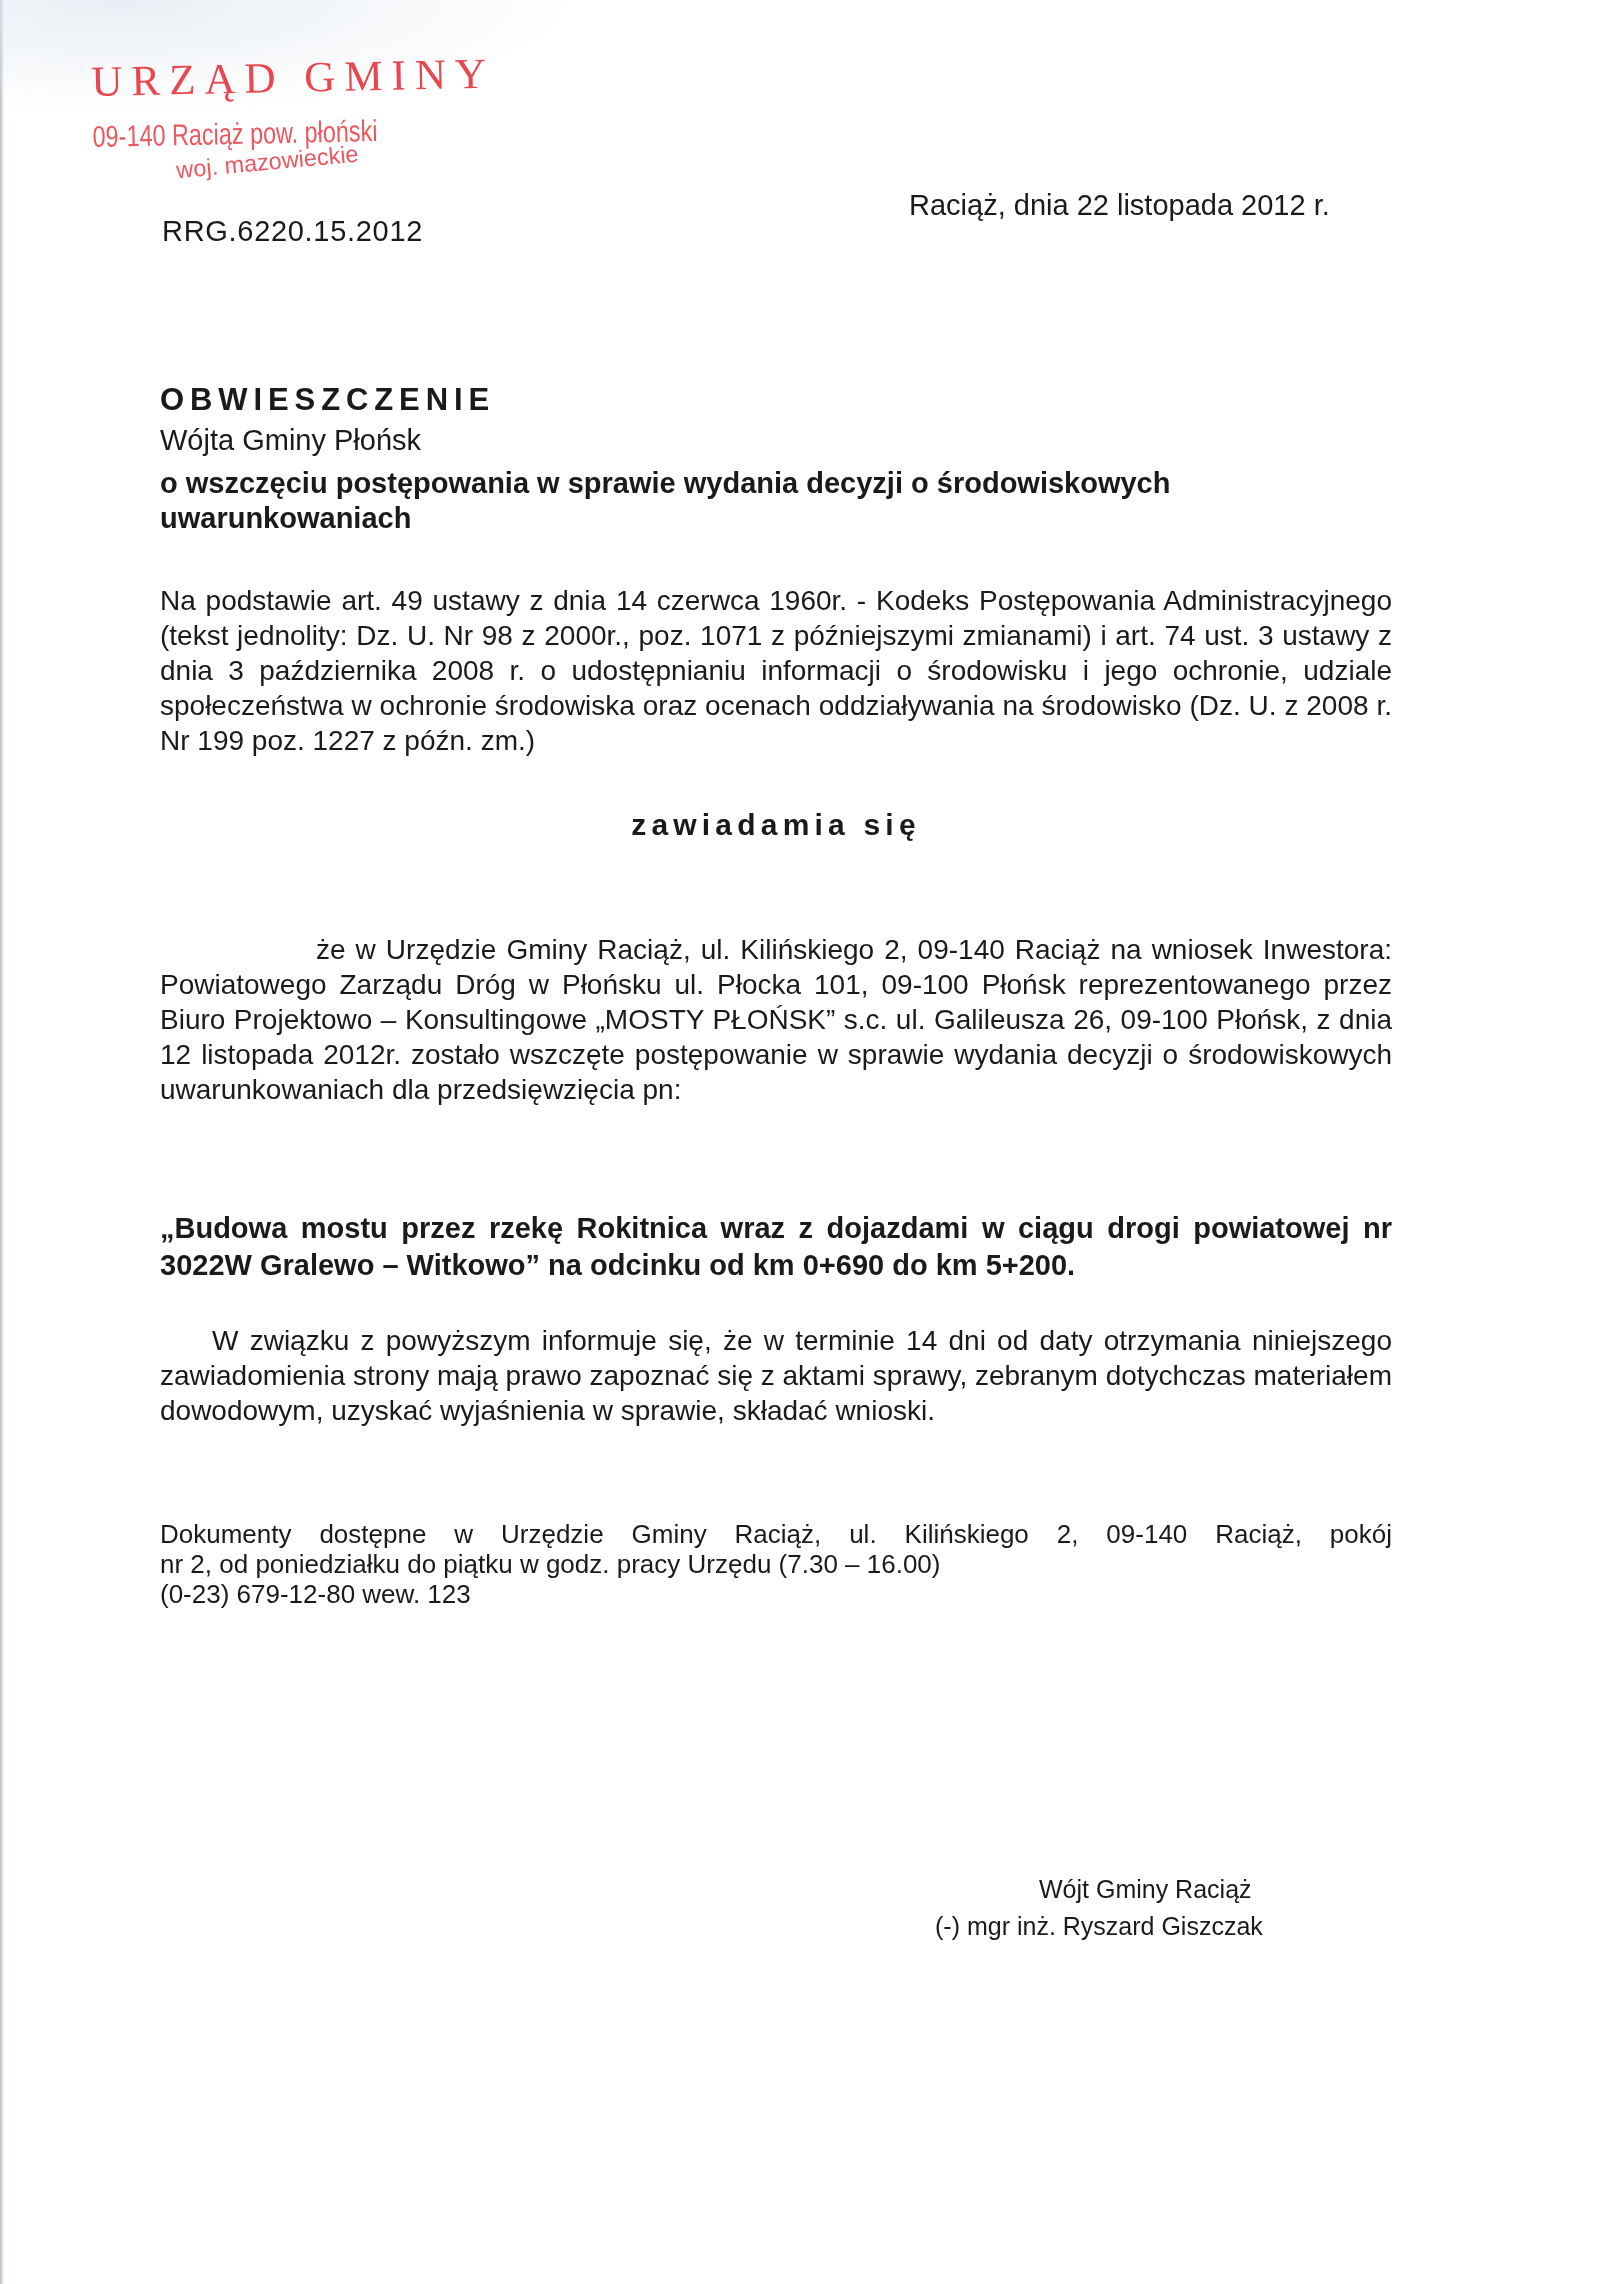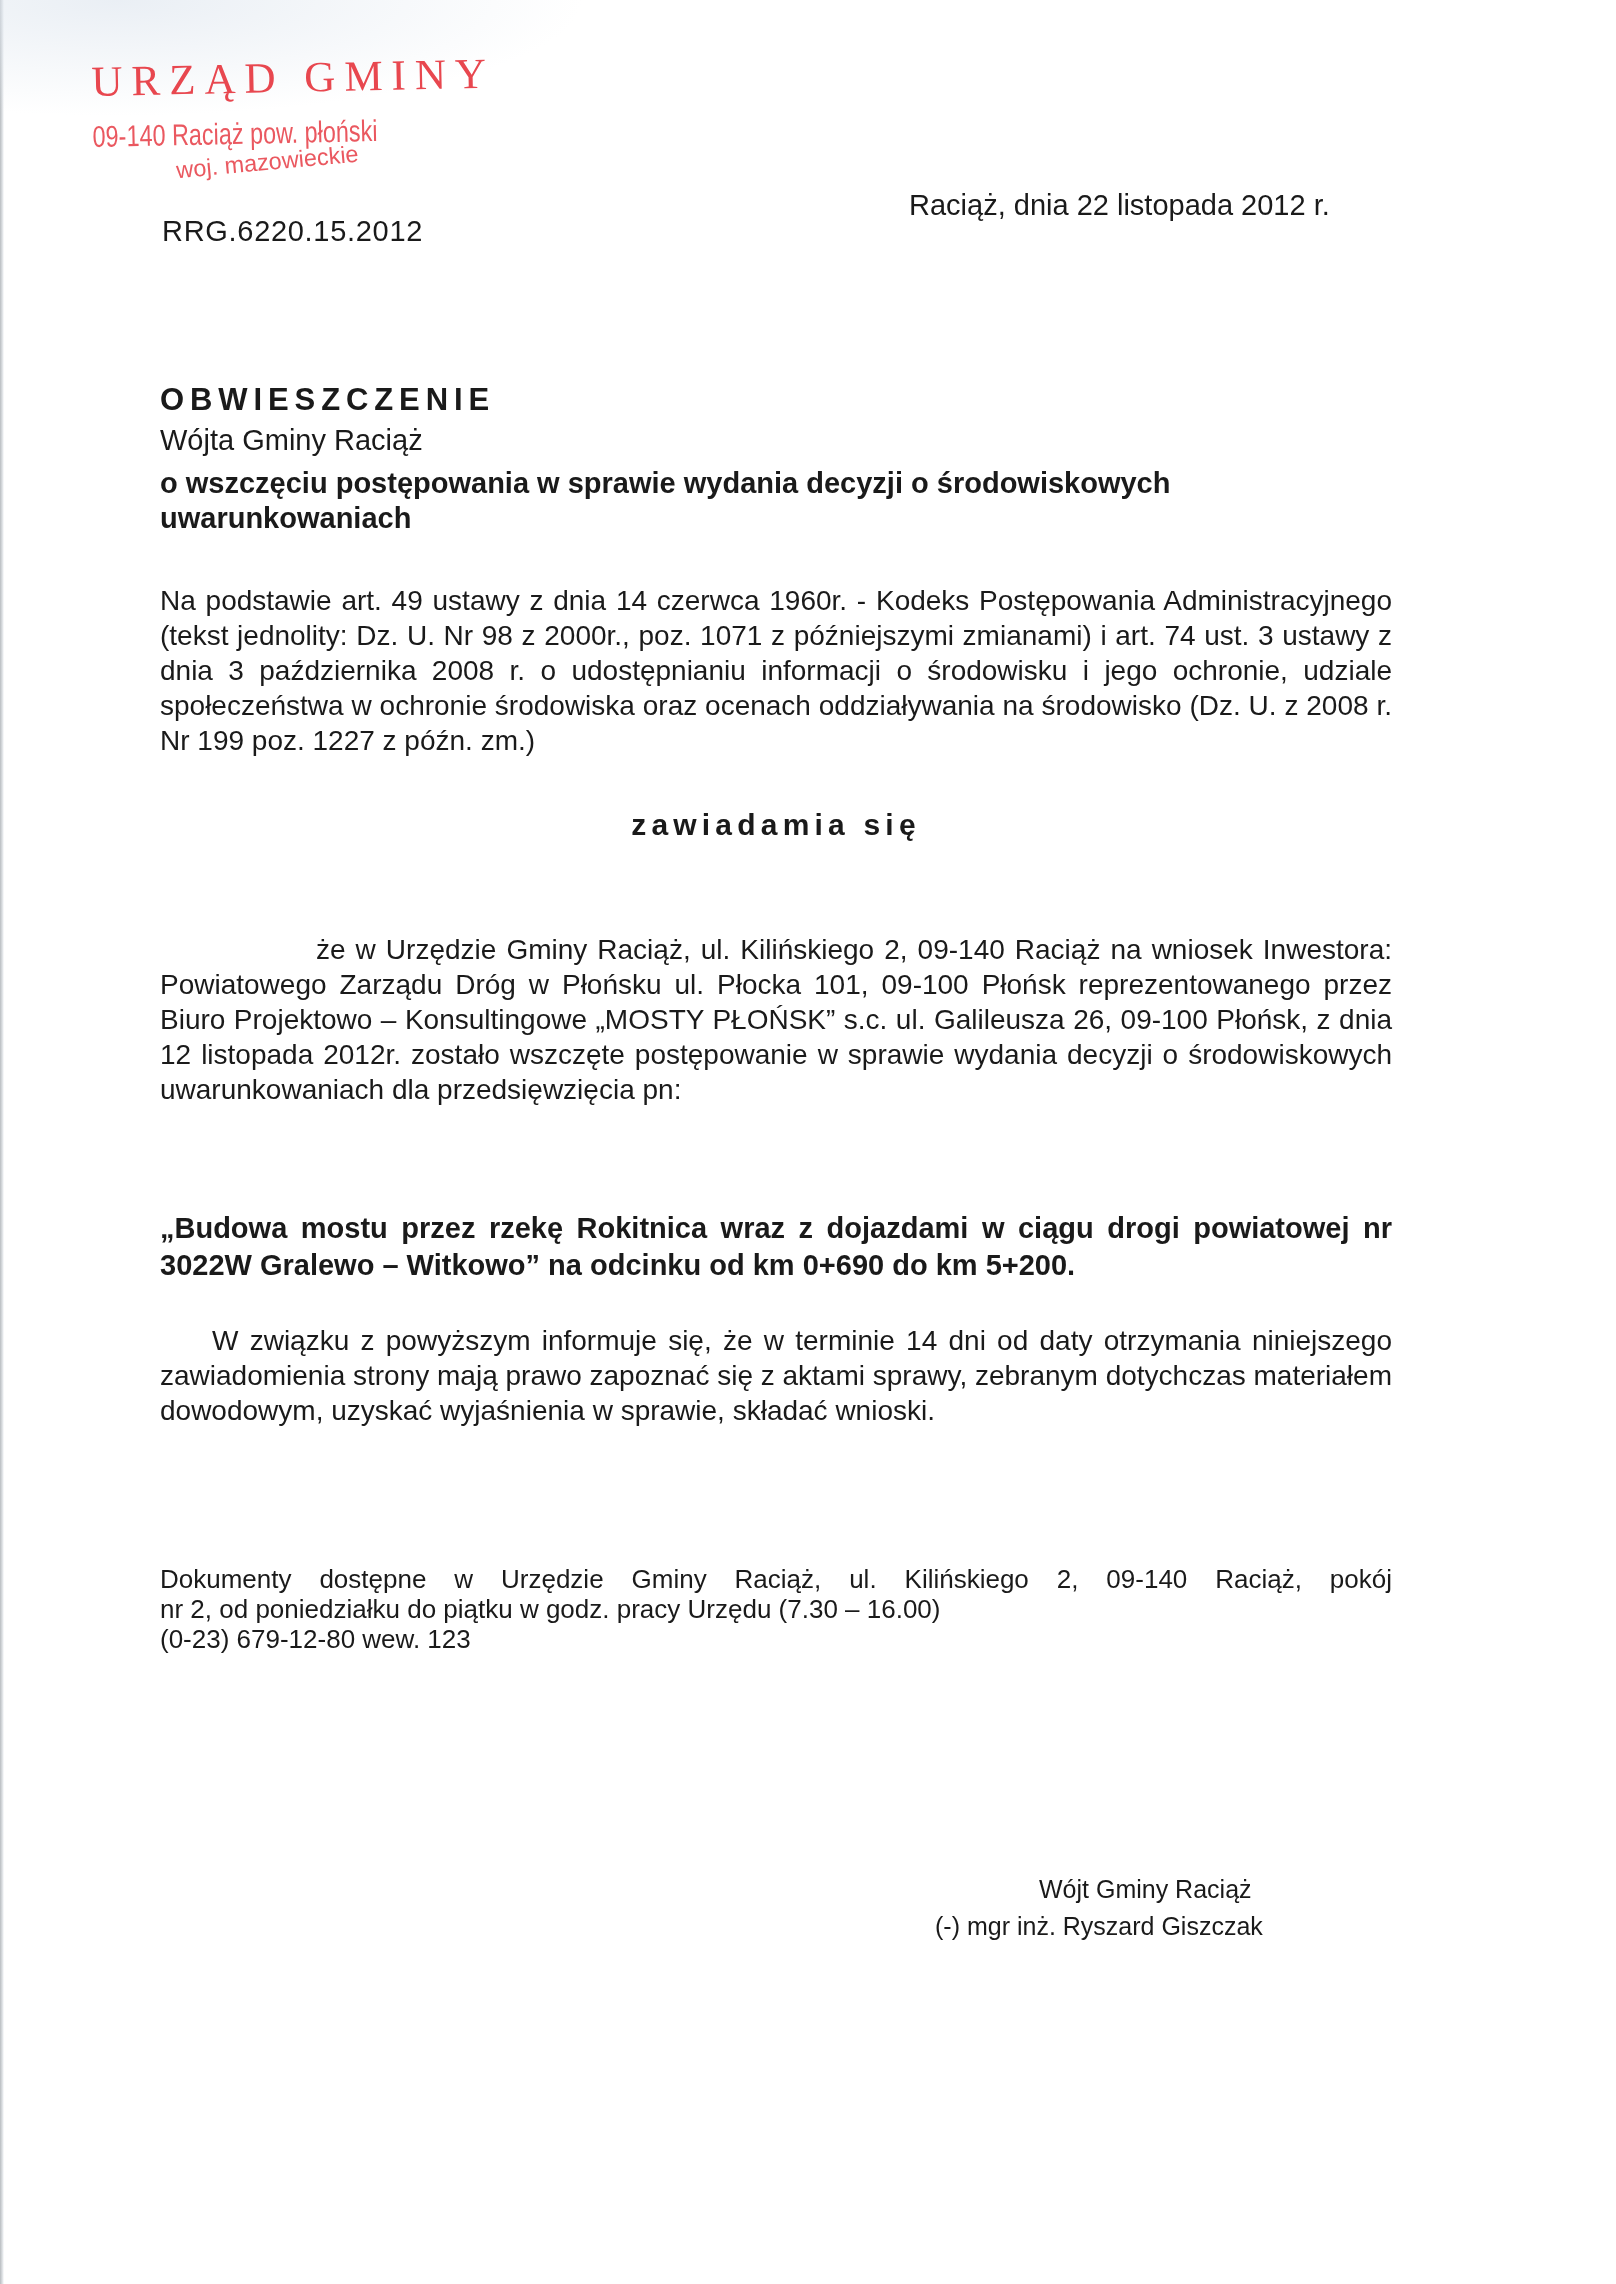--- a/index.html
+++ b/index.html
@@ -33,21 +33,21 @@
 
   .body-text {
     position: absolute; left: 160px; width: 1232px;
     font-size: 28px; line-height: 35px; text-align: justify;
   }
   .p-legal { top: 583px; }
   .p-notify-head { position: absolute; left: 160px; width: 1232px; top: 808px; text-align: center; font-size: 30px; font-weight: bold; letter-spacing: 5.2px; }
   .p-notify { top: 932px; text-indent: 156px; }
   .p-project { top: 1190px; font-weight: bold; font-size: 29px; line-height: 37px; margin-top: 20px; }
   .p-rights { top: 1323px; text-indent: 52px; }
-  .p-docs { position: absolute; left: 160px; width: 1232px; top: 1519px; font-size: 26px; line-height: 30px; margin-top: 45px; }
+  .p-docs { position: absolute; left: 160px; width: 1232px; top: 1519px; font-size: 26px; line-height: 30px; }
   .p-docs .justified { text-align: justify; text-align-last: justify; }
 
   .signature { position: absolute; left: 935px; top: 1871px; font-size: 25px; line-height: 37px; }
   .sig-title { padding-left: 104px; }
 </style>
 </head>
 <body>
 
 <div class="scan-edge"></div>
 <div class="scan-tint"></div>
@@ -56,21 +56,21 @@
   <div class="stamp-line1">URZĄD GMINY</div>
   <div class="stamp-line2">09-140 Raciąż pow. płoński</div>
   <div class="stamp-line3">woj. mazowieckie</div>
 </div>
 
 <div class="ref">RRG.6220.15.2012</div>
 <div class="date">Raciąż, dnia 22 listopada 2012 r.</div>
 
 <div class="title-block">
   <div class="title-main">OBWIESZCZENIE</div>
-  <div class="title-sub">Wójta Gminy Raciąż</div>
+  <div class="title-sub">Wójta Gminy Płońsk</div>
   <div class="title-subject">o wszczęciu postępowania w sprawie wydania decyzji o środowiskowych uwarunkowaniach</div>
 </div>
 
 <div class="body-text p-legal">Na podstawie art. 49 ustawy z dnia 14 czerwca 1960r. - Kodeks Postępowania Administracyjnego (tekst jednolity: Dz. U. Nr 98 z 2000r., poz. 1071 z późniejszymi zmianami) i art. 74 ust. 3 ustawy z dnia 3 października 2008 r. o udostępnianiu informacji o środowisku i jego ochronie, udziale społeczeństwa w ochronie środowiska oraz ocenach oddziaływania na środowisko (Dz. U. z 2008 r. Nr 199 poz. 1227 z późn. zm.)</div>
 
 <div class="p-notify-head">zawiadamia się</div>
 
 <div class="body-text p-notify">że w Urzędzie Gminy Raciąż, ul. Kilińskiego 2, 09-140 Raciąż na wniosek Inwestora: Powiatowego Zarządu Dróg w Płońsku ul. Płocka 101, 09-100 Płońsk reprezentowanego przez Biuro Projektowo – Konsultingowe „MOSTY PŁOŃSK” s.c. ul. Galileusza 26, 09-100 Płońsk, z dnia 12 listopada 2012r. zostało wszczęte postępowanie w sprawie wydania decyzji o środowiskowych uwarunkowaniach dla przedsięwzięcia pn:</div>
 
 <div class="body-text p-project">„Budowa mostu przez rzekę Rokitnica wraz z dojazdami w ciągu drogi powiatowej nr 3022W Gralewo – Witkowo” na odcinku od km 0+690 do km 5+200.</div>

